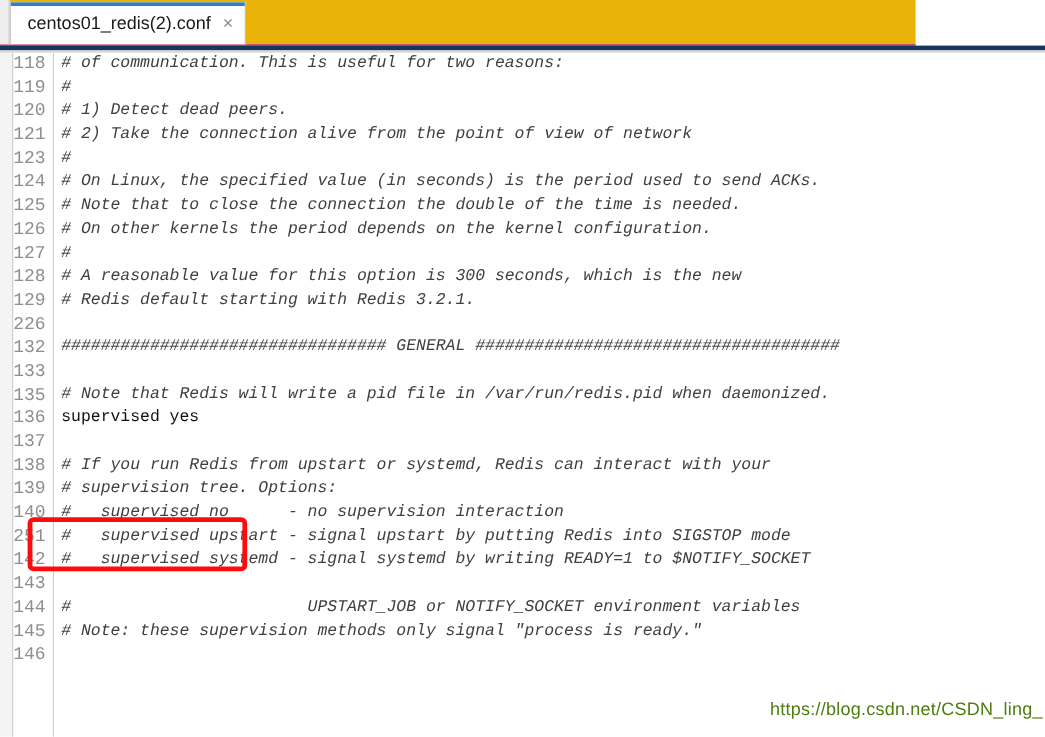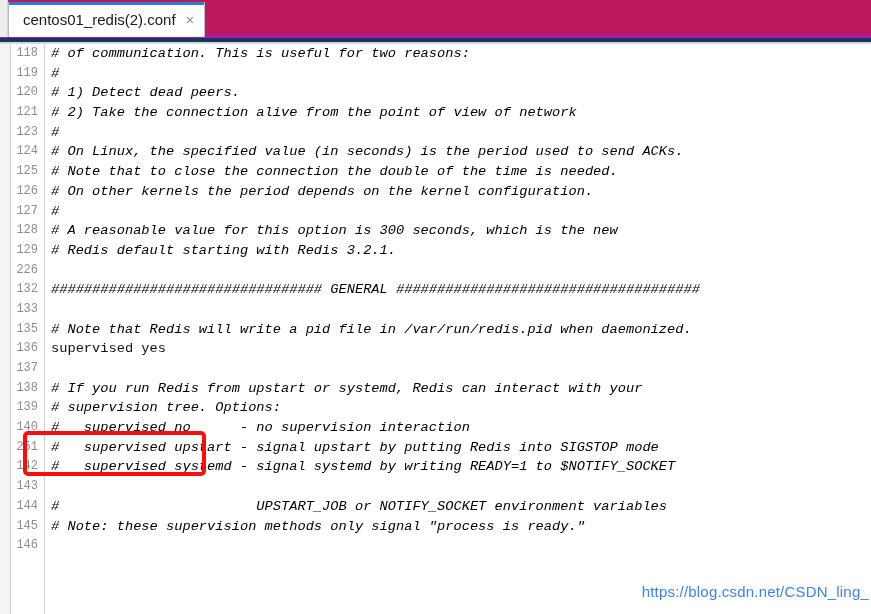--- a/index.html
+++ b/index.html
@@ -12,24 +12,24 @@
     height: 614px;
     overflow: hidden;
     font-family: "Liberation Sans", sans-serif;
     position: relative;
   }
 
   
   #tab-bar {
     position: absolute;
     left: 0; top: 0;
-    width: 871px;
+    width: 763px;
     height: 38px;
-    background: #be185d;
-    border-bottom: 3px solid #a21caf;
+    background: #eab308;
+    border-bottom: 1px solid #a21caf;
     box-sizing: border-box;
   }
   #tab-strip-left {
     position: absolute;
     left: 0; top: 0;
     width: 8px; height: 37px;
     background: #eeeeee;
     border-right: 1px solid #d4d4d4;
     box-sizing: border-box;
   }
@@ -122,35 +122,35 @@
     height: 19.7px;
     white-space: pre;
   }
   .lineno {
     position: absolute;
     left: 0;
     top: 0;
     width: 38px;
     text-align: right;
     font-family: "Liberation Mono", "DejaVu Sans Mono", monospace;
-    font-size: 12px;
+    font-size: 15px;
     line-height: 19.7px;
     color: #8e8e8e;
   }
   .code {
     position: absolute;
     left: 51px;
     top: 0;
     font-family: "Liberation Mono", "DejaVu Sans Mono", monospace;
     font-size: 13.7px;
     line-height: 19.7px;
     white-space: pre;
   }
   .code.comment {
-    color: #000000;
+    color: #404040;
     font-style: italic;
   }
   .code.plain {
     color: #111111;
   }
   .code .num {
     color: #a020c0;
   }
 
   
@@ -166,21 +166,21 @@
     pointer-events: none;
   }
 
   
   #watermark {
     position: absolute;
     right: 2px;
     bottom: 14px;
     font-family: "Liberation Sans", sans-serif;
     font-size: 15px;
-    color: #3b82f6;
+    color: #4d7c0f;
     white-space: nowrap;
     letter-spacing: 0.2px;
   }
 </style>
 </head>
 <body>
 
 <div id="tab-bar">
   <div id="tab-strip-left"></div>
   <div class="tab">

